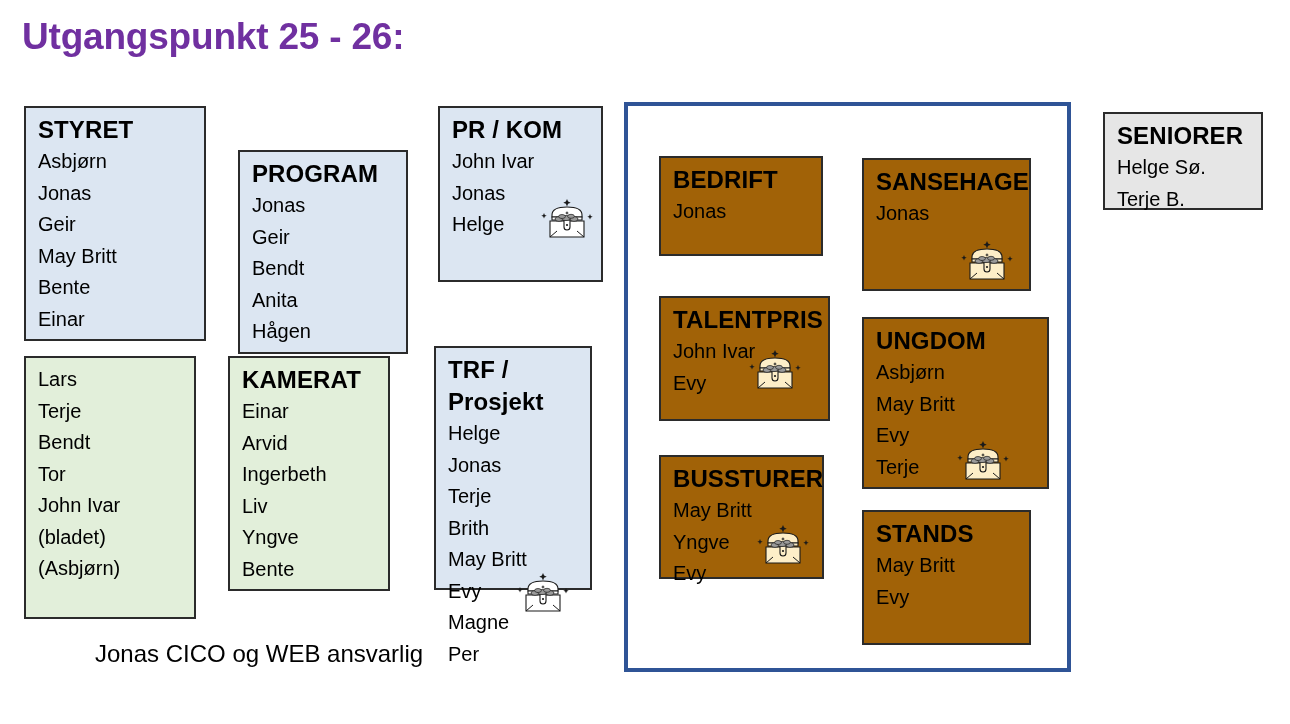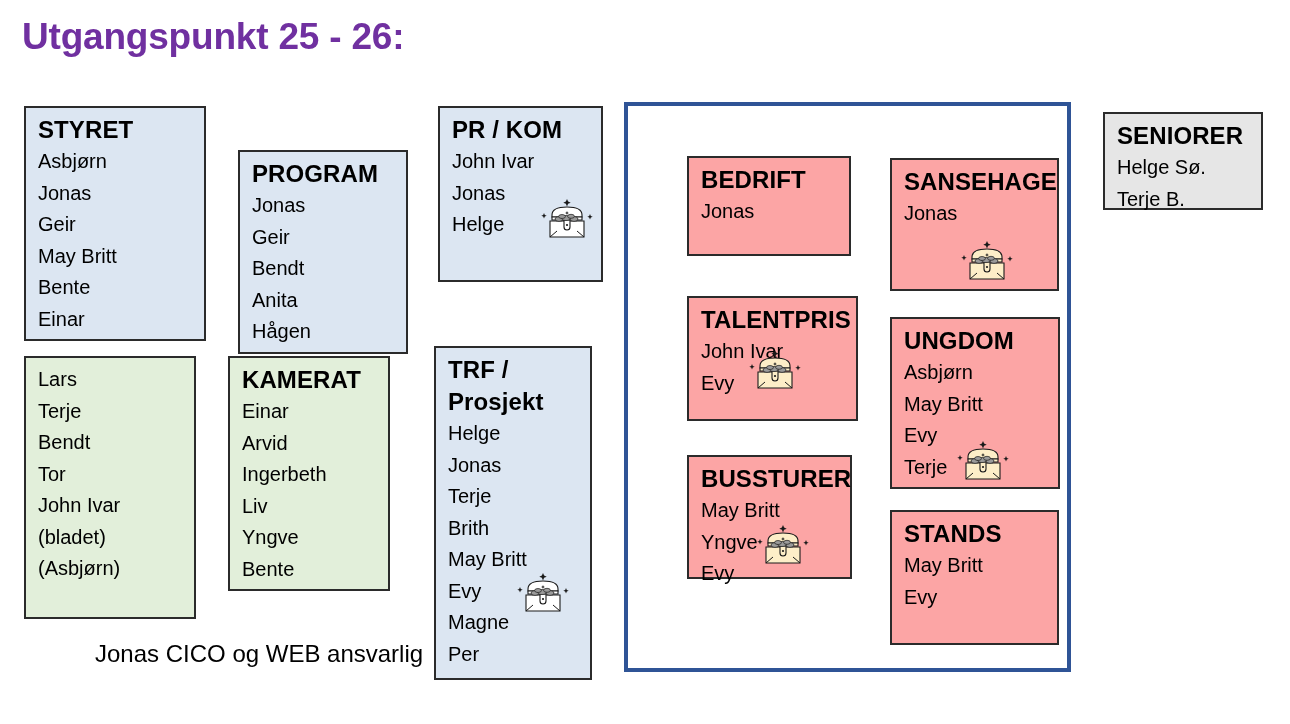--- a/index.html
+++ b/index.html
@@ -51,30 +51,30 @@
   }
   .card .nm {
     font-weight: normal;
     font-size: 20px;
     line-height: 31.5px;
     white-space: nowrap;
   }
 
   .blue  { background: #dce6f2; }
   .green { background: #e2efda; }
-  .cream { background: #fca5a5; margin-left: 28px; }
+  .cream { background: #a16207; }
   .gray  { background: #e6e6e6; }
 
   
   #card-styret   { left: 24px;  top: 98px;  width: 182px; height: 235px; }
   #card-program  { left: 238px; top: 98px;  width: 170px; height: 204px; margin-top: 44px; }
   #card-prkom    { left: 438px; top: 98px;  width: 165px; height: 176px; }
   #card-messe    { left: 24px;  top: 348px; width: 172px; height: 263px; }
   #card-kamerat  { left: 228px; top: 348px; width: 162px; height: 235px; }
-  #card-trf      { left: 434px; top: 338px; width: 158px; height: 334px; }
+  #card-trf      { left: 434px; top: 338px; width: 158px; height: 244px; }
 
   .caption {
     position: absolute;
     left: 95px;
     top: 632px;
     font-size: 24px;
     color: #000;
     white-space: nowrap;
   }
 
@@ -87,21 +87,21 @@
     height: 570px;
     box-sizing: border-box;
     border: 4px solid #2f5496;
     background: #ffffff;
   }
 
   #card-bedrift    { left: 659px; top: 148px; width: 164px; height: 100px; }
   #card-talentpris { left: 659px; top: 288px; width: 171px; height: 125px; }
   #card-bussturer  { left: 659px; top: 447px; width: 165px; height: 124px; }
   #card-sansehage  { left: 862px; top: 150px; width: 169px; height: 133px; }
-  #card-ungdom     { left: 862px; top: 309px; width: 170px; height: 172px; }
+  #card-ungdom     { left: 862px; top: 309px; width: 187px; height: 172px; }
   #card-stands     { left: 862px; top: 502px; width: 169px; height: 135px; }
 
   #card-seniorer { left: 1103px; top: 104px; width: 160px; height: 98px; }
 
   
   .chest {
     position: absolute;
     width: 62px;
     height: 48px;
     pointer-events: none;

